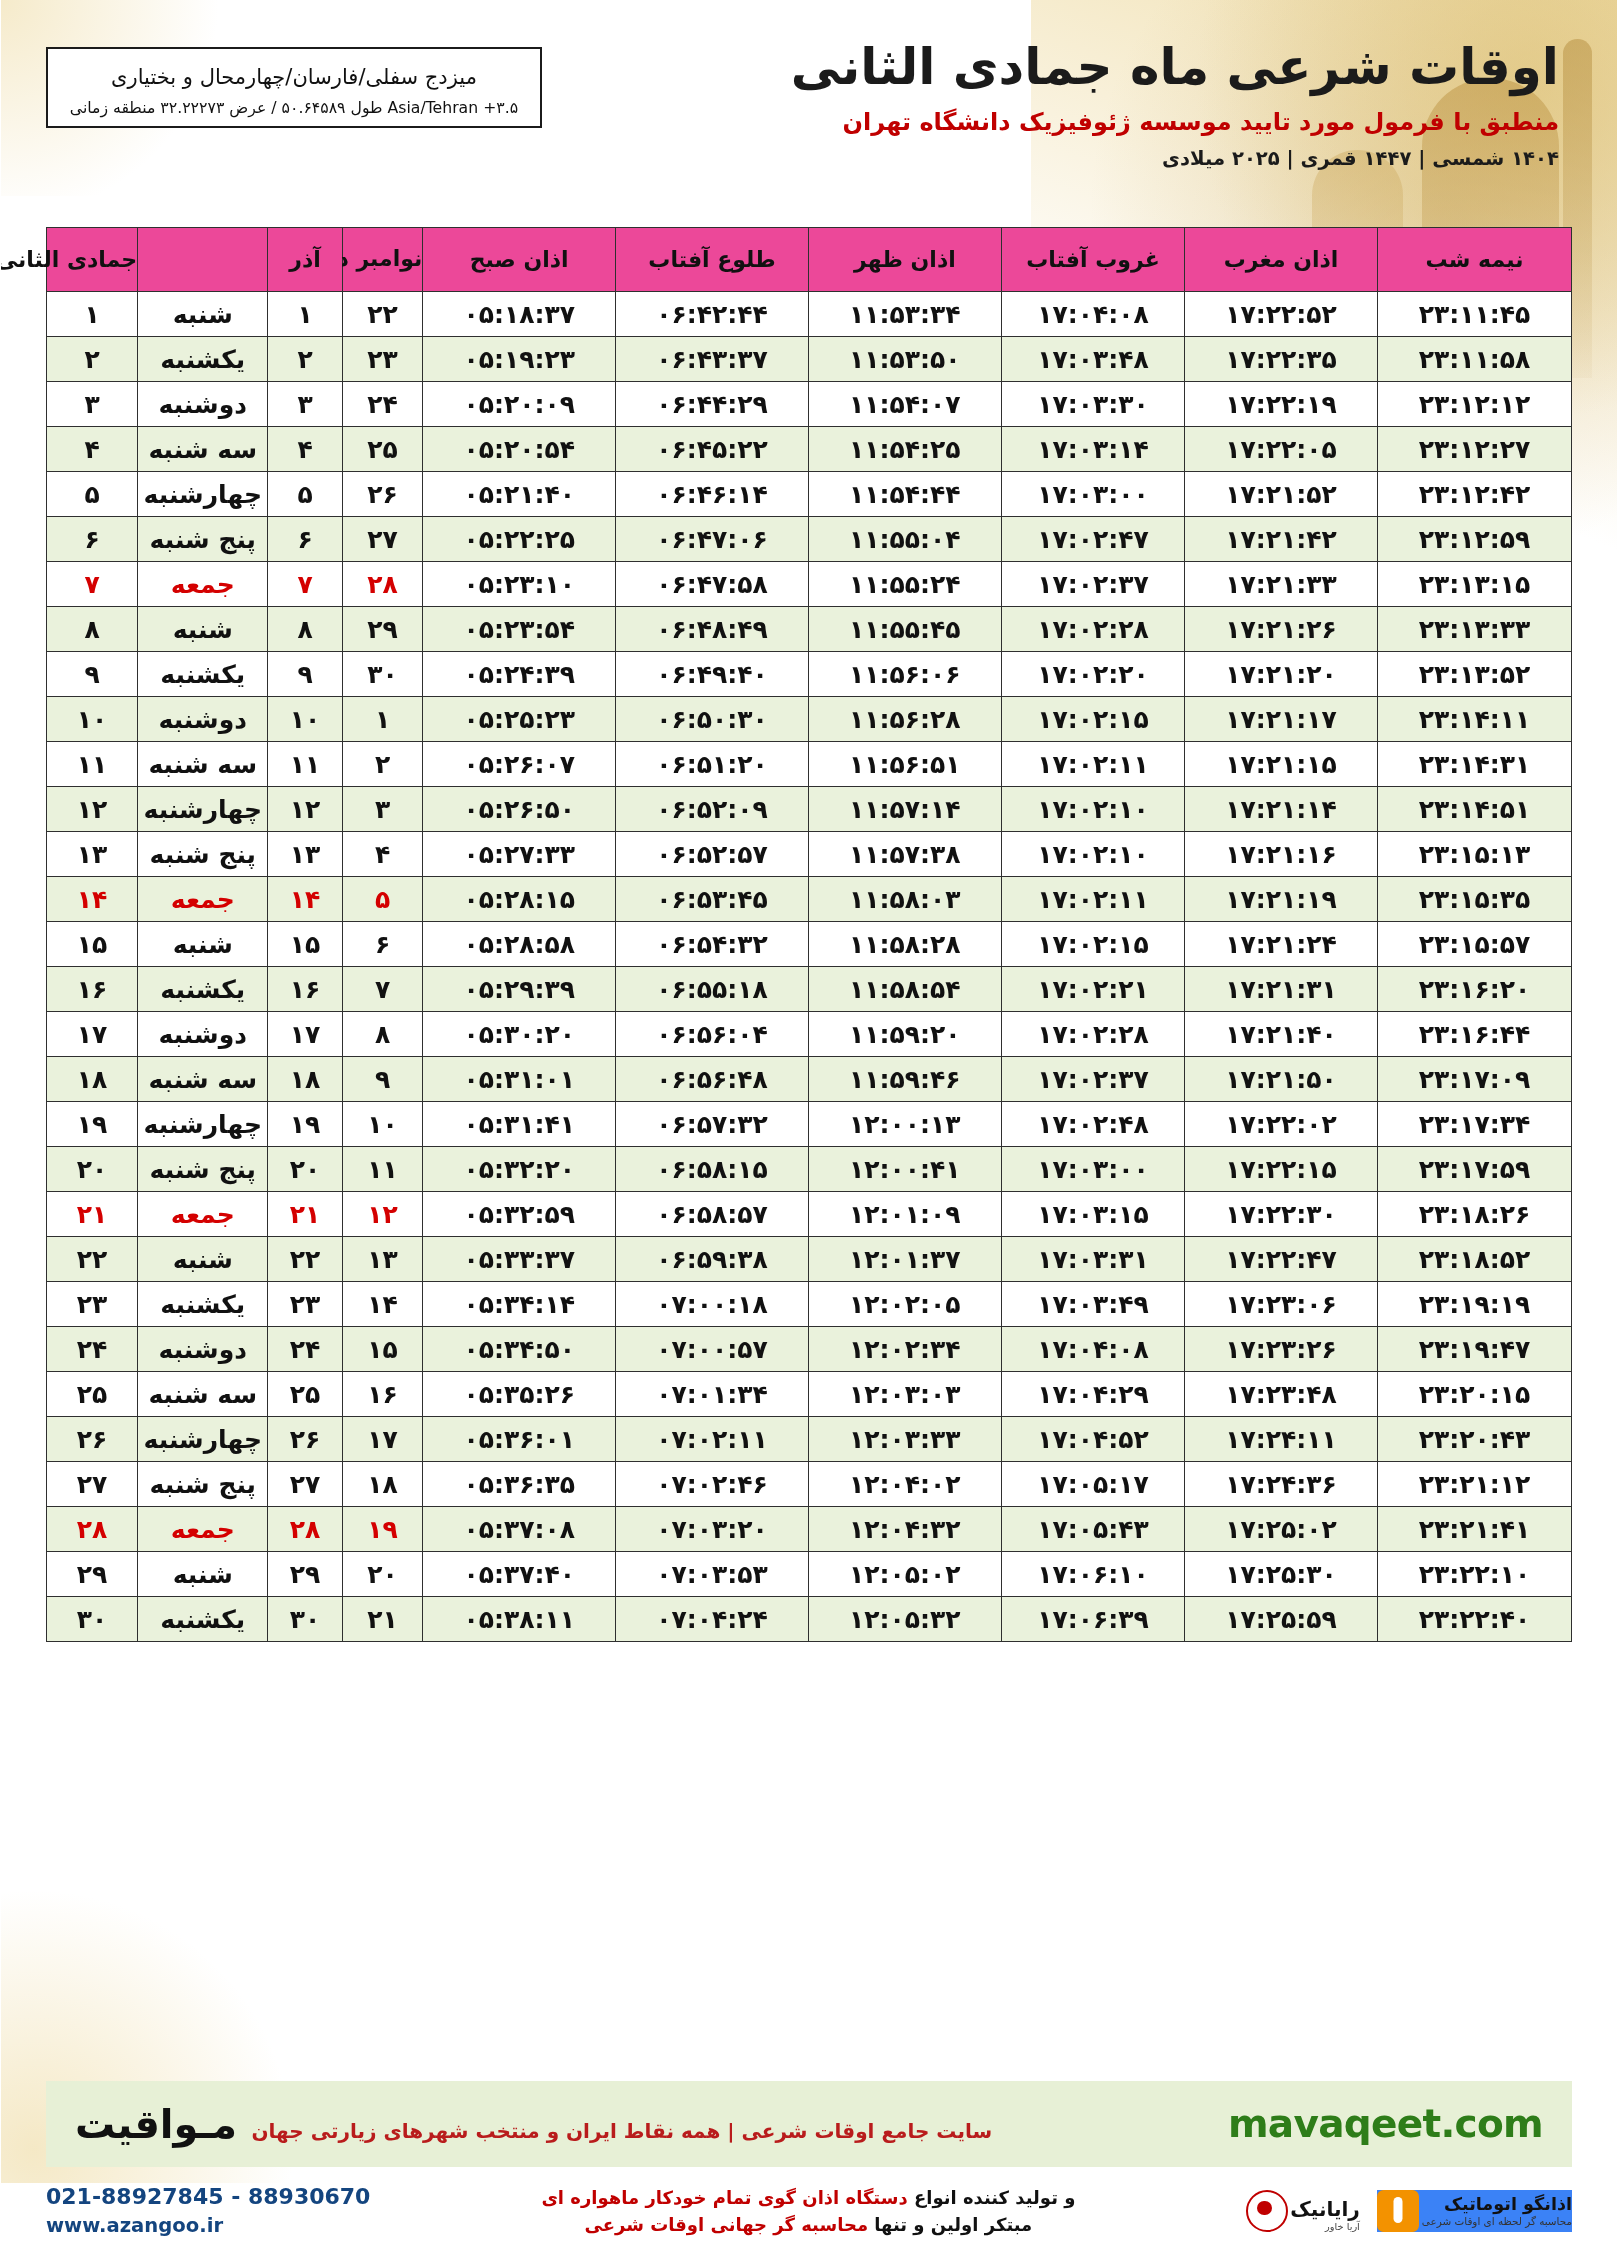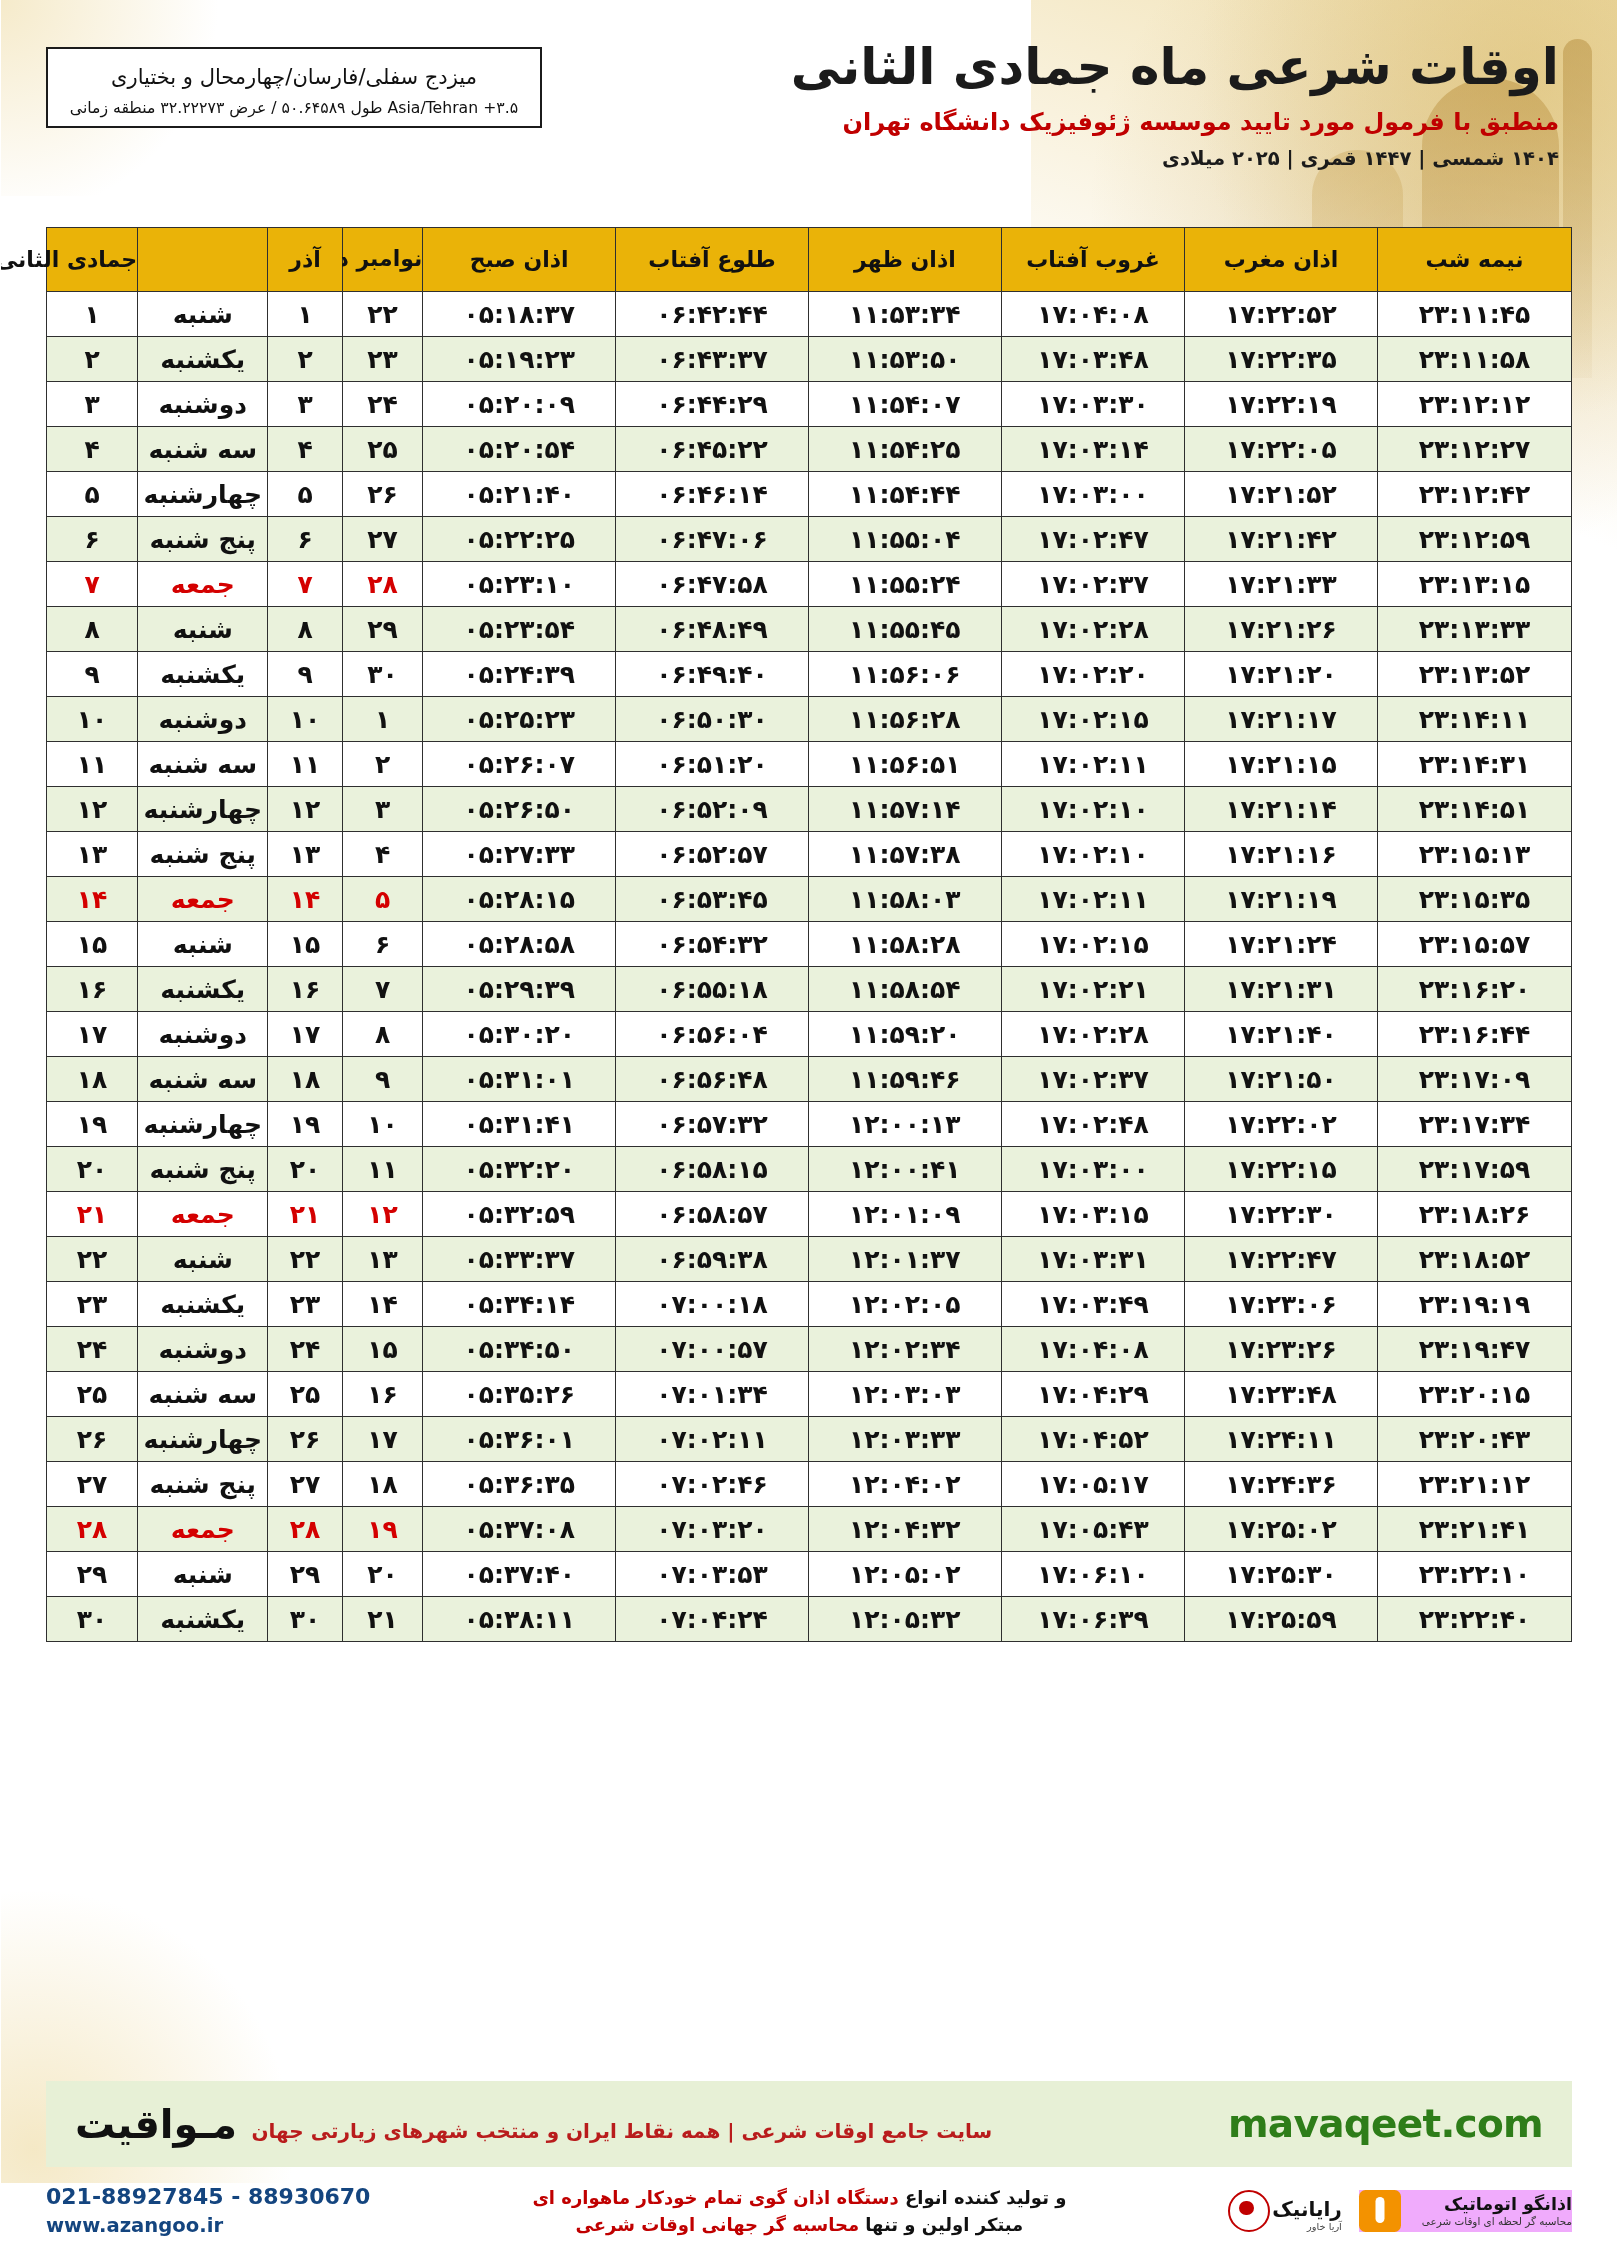--- a/index.html
+++ b/index.html
@@ -166,21 +166,21 @@
     border: 1.3px solid #2f2f2f;
     text-align: center;
     padding: 0;
     height: 44px;
     font-size: 25px;
     color: #111;
     font-weight: bold;
     white-space: nowrap;
   }
   table.prayer thead th {
-    background: #eab308;
+    background: #ec4899;
     color: #111;
     font-size: 22px;
     height: 63px;
     font-weight: bold;
     position: relative;
   }
   thead th.mini {
     font-size: 17px;
     line-height: 1.15;
   }
@@ -262,22 +262,22 @@
     direction: rtl;
   }
   .fb-logos {
     display: flex;
     align-items: center;
     gap: 17px;
   }
   .logo-azangoo {
     display: flex;
     align-items: center;
-    gap: 21px;
-    background: #f0abfc;
+    gap: 3px;
+    background: #3b82f6;
   }
   .logo-azangoo .mark {
     width: 42px; height: 42px;
     background: #f39200;
     border-radius: 6.5px;
     position: relative;
   }
   .logo-azangoo .mark::after {
     content: "";
     position: absolute;

